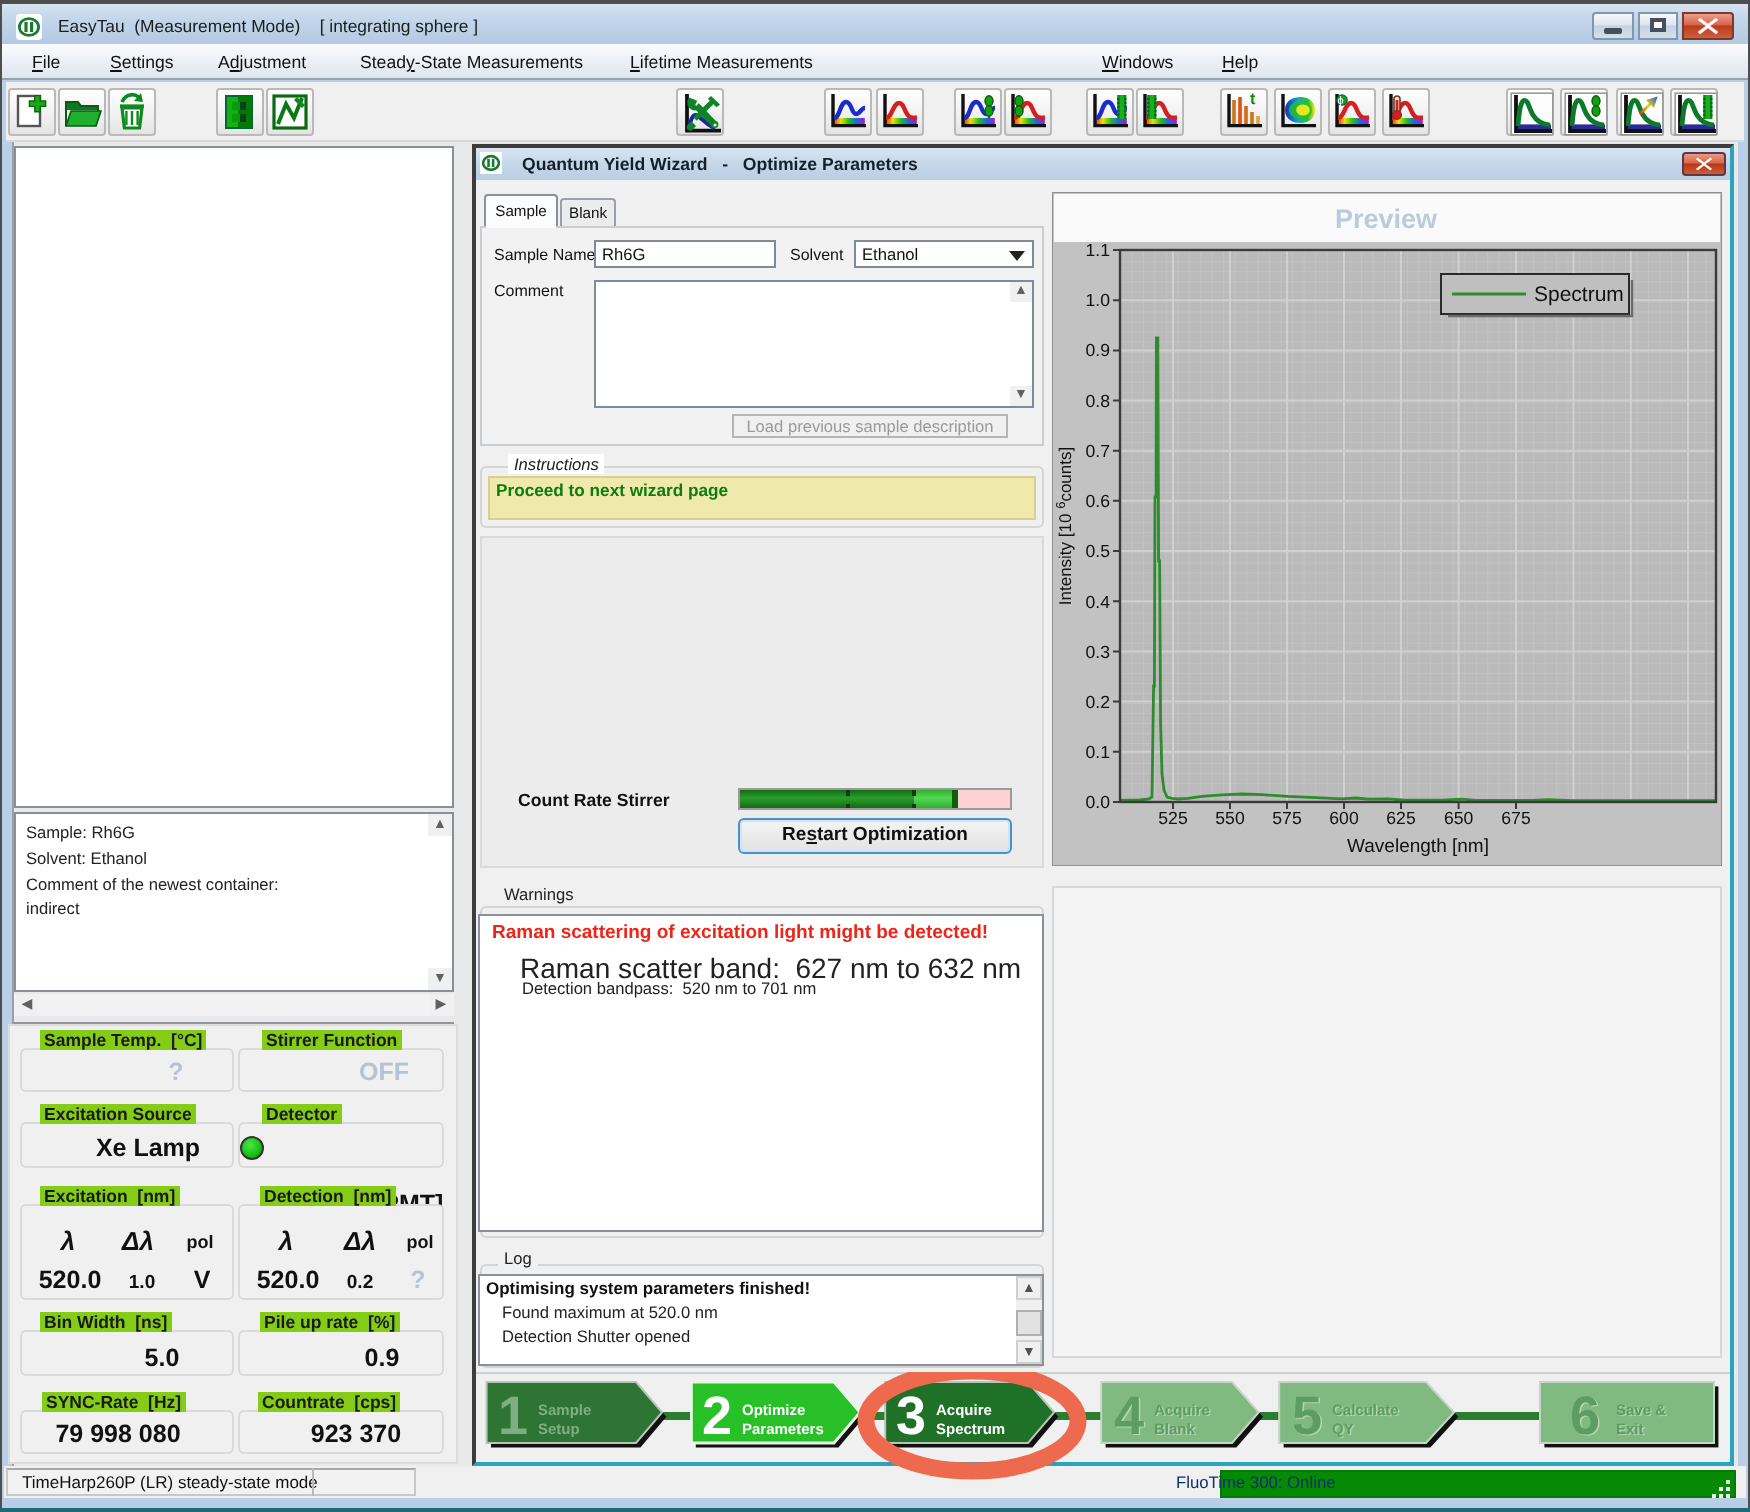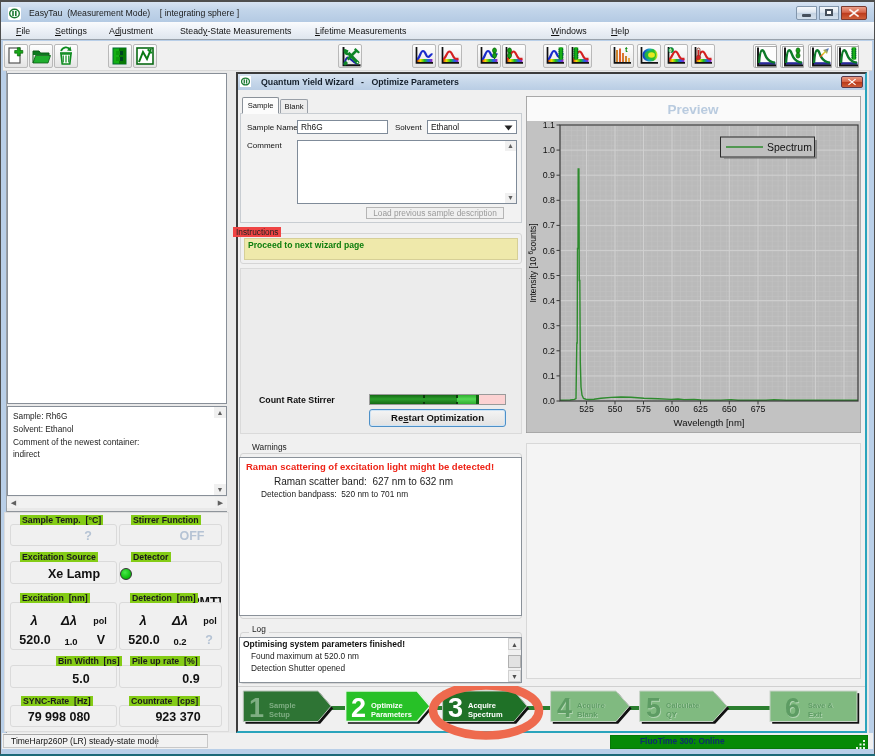--- a/index.html
+++ b/index.html
@@ -327,39 +327,39 @@
 <div class="gv" style="left:210px;top:616px;font-size:9px;">pol</div>
 <div class="gv" style="left:35px;top:633px;font-size:12.5px;">520.0</div>
 <div class="gv" style="left:71px;top:636px;font-size:9.5px;">1.0</div>
 <div class="gv" style="left:101px;top:633px;font-size:12.5px;">V</div>
 <div class="gv" style="left:144px;top:633px;font-size:12.5px;">520.0</div>
 <div class="gv" style="left:180px;top:636px;font-size:9.5px;">0.2</div>
 <div class="gv dim" style="left:209px;top:633px;font-size:12.5px;">?</div>
 
 <div class="gb" style="left:10px;top:665px;width:107px;height:23px;"></div>
 <div class="gb" style="left:119px;top:665px;width:103px;height:23px;"></div>
-<div class="gl" style="left:20px;top:656px;margin-left:36px;">Bin Width&nbsp; [ns]</div>
+<div class="gl" style="left:20px;top:656px;">Bin Width&nbsp; [ns]</div>
 <div class="gl" style="left:130px;top:656px;">Pile up rate&nbsp; [%]</div>
 <div class="gv" style="left:81px;top:672px;font-size:12.5px;">5.0</div>
 <div class="gv" style="left:191px;top:672px;font-size:12.5px;">0.9</div>
 
 <div class="gb" style="left:10px;top:705px;width:107px;height:22px;"></div>
 <div class="gb" style="left:119px;top:705px;width:103px;height:22px;"></div>
 <div class="gl" style="left:21px;top:696px;text-align:center;">SYNC-Rate&nbsp; [Hz]</div>
 <div class="gl" style="left:129px;top:696px;">Countrate&nbsp; [cps]</div>
 <div class="gv" style="left:59px;top:710px;font-size:12.5px;">79 998 080</div>
 <div class="gv" style="left:178px;top:710px;font-size:12.5px;">923 370</div>
 </div>
 
 <div class="abs" style="left:2px;top:733px;width:871px;height:16px;background:#f0f0f0;"></div>
 <div class="abs" style="left:3px;top:734px;width:205px;height:14px;border:1px solid #c8c8c8;border-top-color:#a8a8a8;background:#f2f2f2;"></div>
 <div class="abs" style="left:11px;top:736px;font-size:8.5px;color:#111;">TimeHarp260P (LR) steady-state mode</div>
 <div class="abs" style="left:156px;top:734px;width:1px;height:14px;background:#b8b8b8;"></div>
 <div class="abs" style="left:610px;top:735px;width:258px;height:14px;background:#068a06;border:1px solid #067806;"></div>
-<div class="abs" style="left:640px;top:736px;font-size:8.4px;font-weight:bold;color:#0c2f6b;">FluoTime 300: Online</div>
+<div class="abs" style="left:588px;top:736px;font-size:8.4px;font-weight:normal;color:#0c2f6b;">FluoTime 300: Online</div>
 <svg class="abs" style="left:856px;top:740px;" width="10" height="9" viewBox="0 0 10 9">
   <g fill="#e8f4e8">
       <rect x="7" y="0" width="2" height="2"></rect>
       <rect x="7" y="3.5" width="2" height="2"></rect>
       <rect x="7" y="7" width="2" height="2"></rect>
       <rect x="3.5" y="3.5" width="2" height="2"></rect>
       <rect x="3.5" y="7" width="2" height="2"></rect>
       <rect x="0" y="7" width="2" height="2"></rect>
     </g>
 </svg>
@@ -394,41 +394,41 @@
 <svg class="abs" style="left:504px;top:125px;" width="9" height="6" viewBox="0 0 9 6">
     <path d="M0.5 0.5 L8.5 0.5 L4.5 5.5 Z" fill="#222"></path>
   </svg>
 <div class="abs" style="left:247px;top:141px;font-size:8px;color:#111;">Comment</div>
 <div class="abs" style="left:297px;top:140px;width:220px;height:64px;background:#fff;border:1px solid #7f8b99;"></div>
 <div class="abs" style="left:505px;top:141px;width:11px;height:10px;background:#f0f0f0;color:#606060;font-size:7px;text-align:center;line-height:10px;">▲</div>
 <div class="abs" style="left:505px;top:193px;width:11px;height:10px;background:#f0f0f0;color:#606060;font-size:7px;text-align:center;line-height:10px;">▼</div>
 <div class="abs" style="left:366px;top:207px;width:138px;height:12px;background:#f0f0f0;border:1px solid #b5b5b5;font-size:8.3px;color:#9a9a9a;text-align:center;line-height:11px;">Load previous sample description</div>
 
 <div class="abs" style="left:240px;top:233px;width:282px;height:31px;border:1px solid #d5d5d5;border-radius:3px;"></div>
-<div class="abs" style="left:233px;top:227px;background:#ef4444;padding:0 3px;font-size:8.3px;color:#222;">Instructions</div>
+<div class="abs" style="left:254px;top:227px;background:#ffffff;padding:0 3px;font-size:8.3px;color:#222;font-style:italic;">Instructions</div>
 <div class="abs" style="left:244px;top:238px;width:274px;height:22px;background:#efe9ab;border:1px solid #d6cf97;"></div>
 <div class="abs" style="left:248px;top:240px;font-size:8.6px;font-weight:bold;color:#0c7d0c;">Proceed to next wizard page</div>
 
 <div class="abs" style="left:240px;top:268px;width:282px;height:166px;background:#ececec;border:1px solid #dadada;"></div>
 <div class="abs" style="left:259px;top:395px;font-size:8.8px;font-weight:bold;color:#111;">Count Rate Stirrer</div>
 <div class="abs" style="left:369px;top:394px;width:137px;height:11px;border:1px solid #9a9a9a;background:#fcd2d2;"></div>
 <div class="abs" style="left:370px;top:395px;width:87px;height:9px;background:linear-gradient(180deg,#156a15 0%,#2b9e2b 45%,#156a15 100%);"></div>
 <div class="abs" style="left:457px;top:395px;width:19px;height:9px;background:linear-gradient(180deg,#2fae2f 0%,#55d855 45%,#2fae2f 100%);"></div>
 <div class="abs" style="left:476px;top:395px;width:2.5px;height:9px;background:#0e5e0e;"></div>
 <div class="abs" style="left:423px;top:395px;width:2px;height:2.5px;background:#0c3a0c;"></div>
 <div class="abs" style="left:423px;top:401.5px;width:2px;height:2.5px;background:#0c3a0c;"></div>
 <div class="abs" style="left:456px;top:395px;width:2px;height:2.5px;background:#0c3a0c;"></div>
 <div class="abs" style="left:456px;top:401.5px;width:2px;height:2.5px;background:#0c3a0c;"></div>
 <div class="abs" style="left:369px;top:409px;width:137px;height:18px;background:linear-gradient(180deg,#f4f4f4 0%,#e2e2e2 100%);border:1px solid #4d90c8;border-radius:3px;box-shadow:inset 0 0 0 1px #cfe4f5;font-size:9.5px;font-weight:bold;color:#111;text-align:center;line-height:16px;">Re<u>s</u>tart Optimization</div>
 
 <div class="abs" style="left:240px;top:453px;width:282px;height:166px;border:1px solid #d5d5d5;border-radius:3px;"></div>
 <div class="abs" style="left:249px;top:442px;background:#f0f0f0;padding:0 3px;font-size:8.3px;color:#222;">Warnings</div>
 <div class="abs" style="left:239px;top:457px;width:283px;height:159px;background:#fff;border:1px solid #8a9199;"></div>
 <div class="abs" style="left:246px;top:461px;font-size:9.5px;font-weight:bold;color:#ee2418;">Raman scattering of excitation light might be detected!</div>
-<div class="abs" style="left:274px;top:476px;font-size:10px;color:#222;text-align:right;">Raman scatter band:&nbsp; 627 nm to 632 nm</div>
+<div class="abs" style="left:260px;top:476px;font-size:14px;color:#222;text-align:right;">Raman scatter band:&nbsp; 627 nm to 632 nm</div>
 <div class="abs" style="left:261px;top:489px;font-size:8.3px;color:#222;">Detection bandpass:&nbsp; 520 nm to 701 nm</div>
 
 <div class="abs" style="left:240px;top:632px;width:282px;height:52px;border:1px solid #d5d5d5;border-radius:3px;"></div>
 <div class="abs" style="left:249px;top:624px;background:#f0f0f0;padding:0 3px;font-size:8.3px;color:#222;">Log</div>
 <div class="abs" style="left:239px;top:637px;width:283px;height:46px;background:#fff;border:1px solid #8a9199;"></div>
 <div class="abs" style="left:243px;top:639px;font-size:8.5px;font-weight:bold;color:#111;">Optimising system parameters finished!</div>
 <div class="abs" style="left:251px;top:651px;font-size:8.3px;color:#222;">Found maximum at 520.0 nm</div>
 <div class="abs" style="left:251px;top:663px;font-size:8.3px;color:#222;">Detection Shutter opened</div>
 
 <div class="abs" style="left:508px;top:638px;width:13px;height:44px;background:#f0f0f0;"></div>

